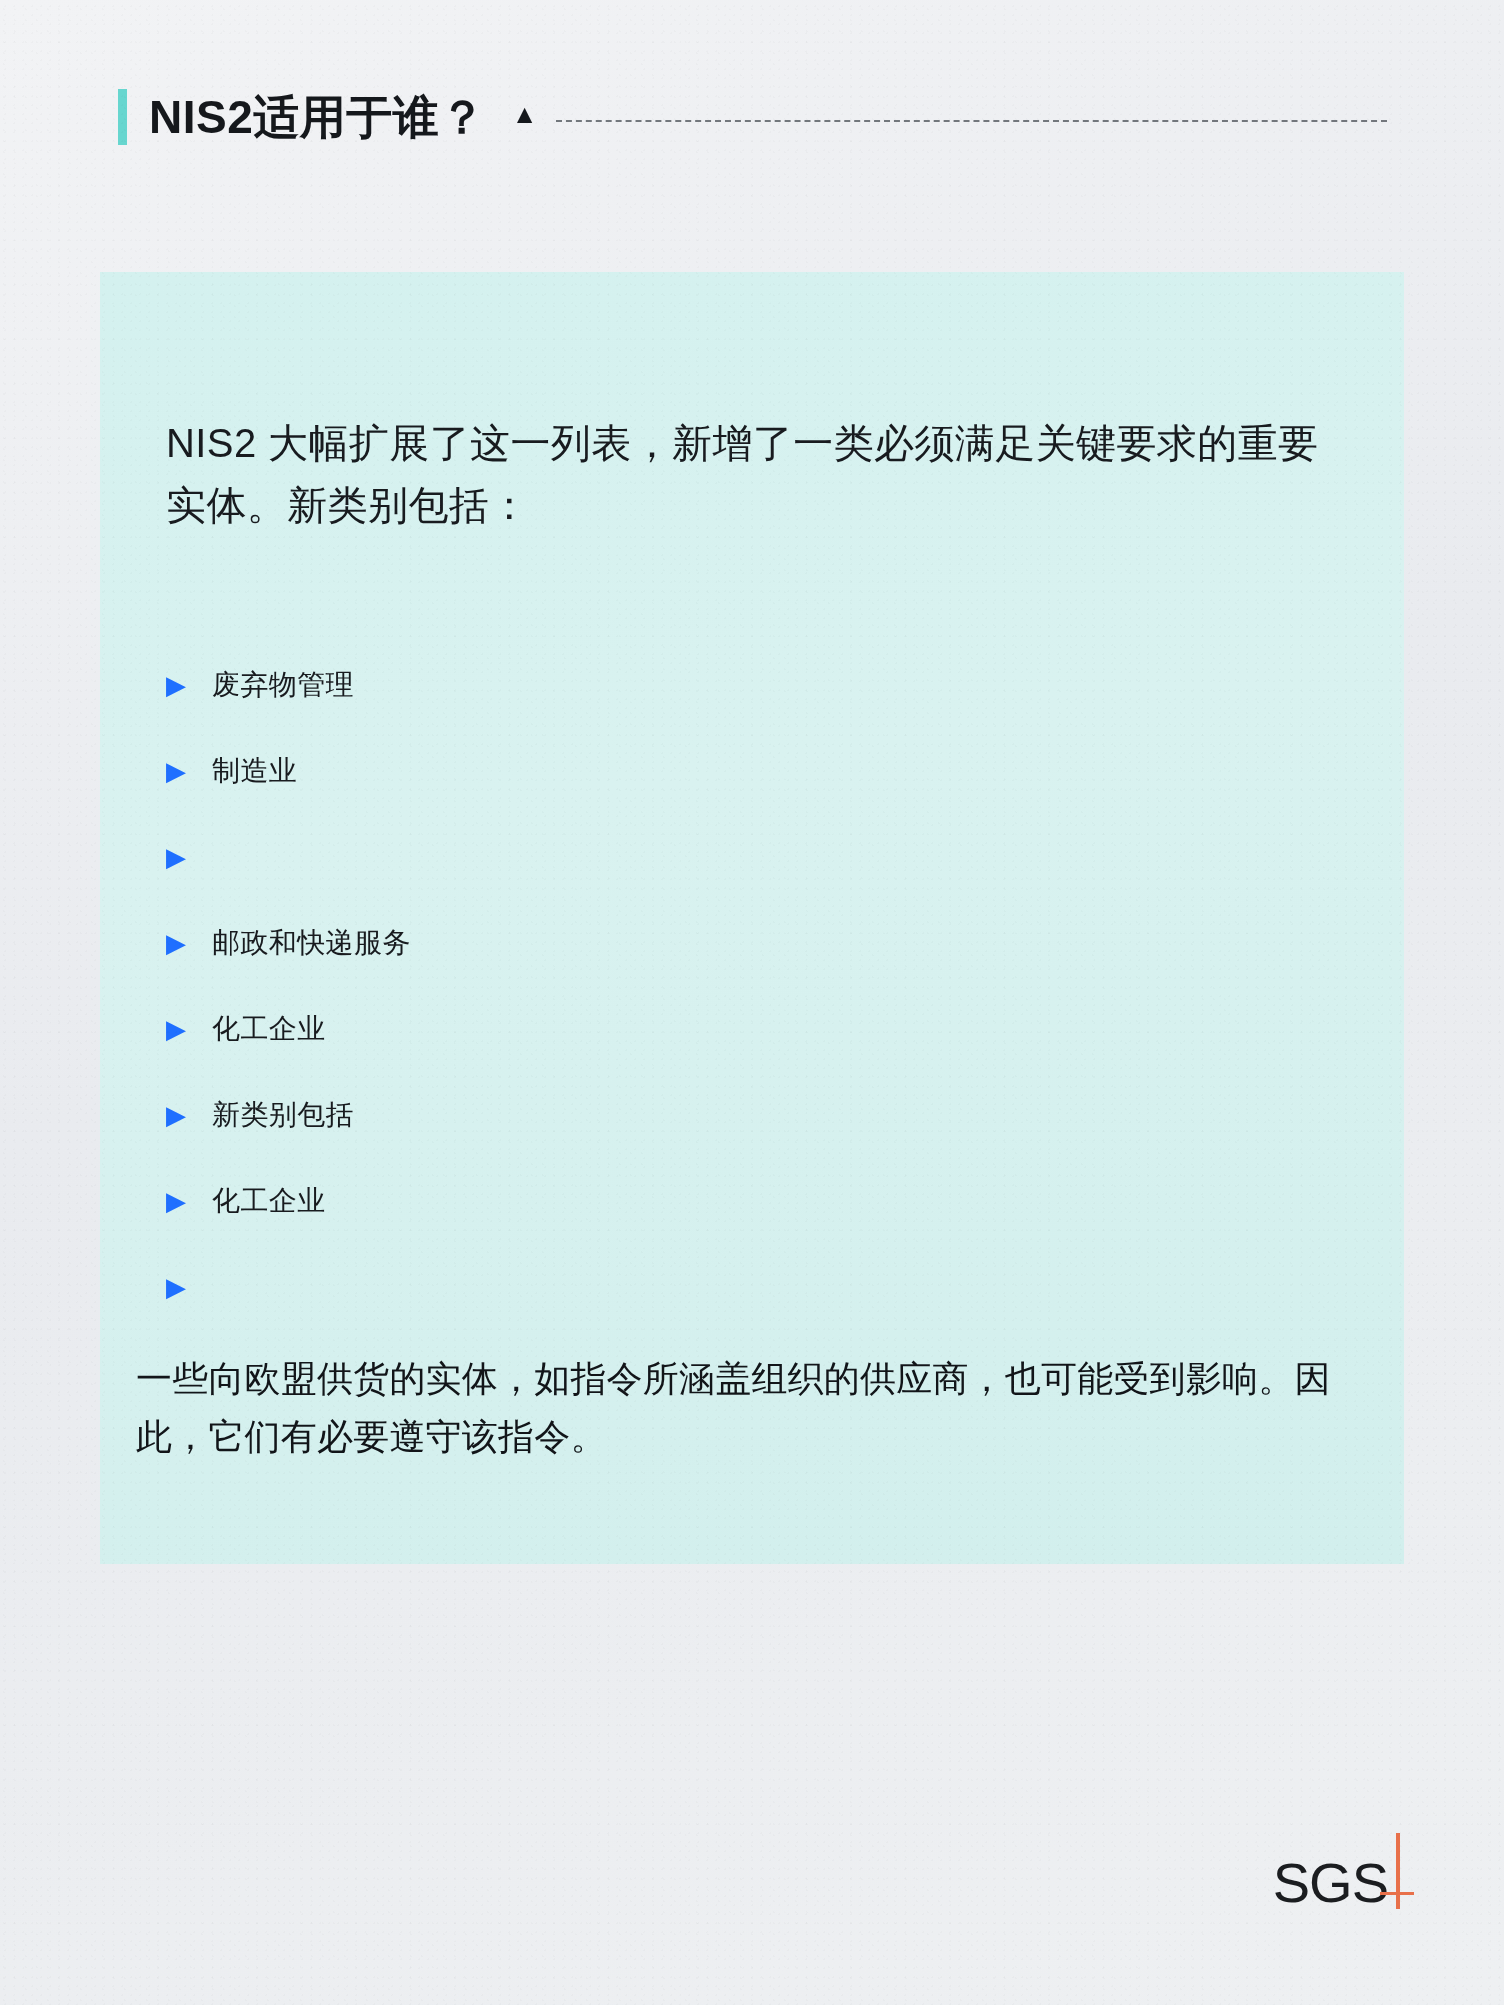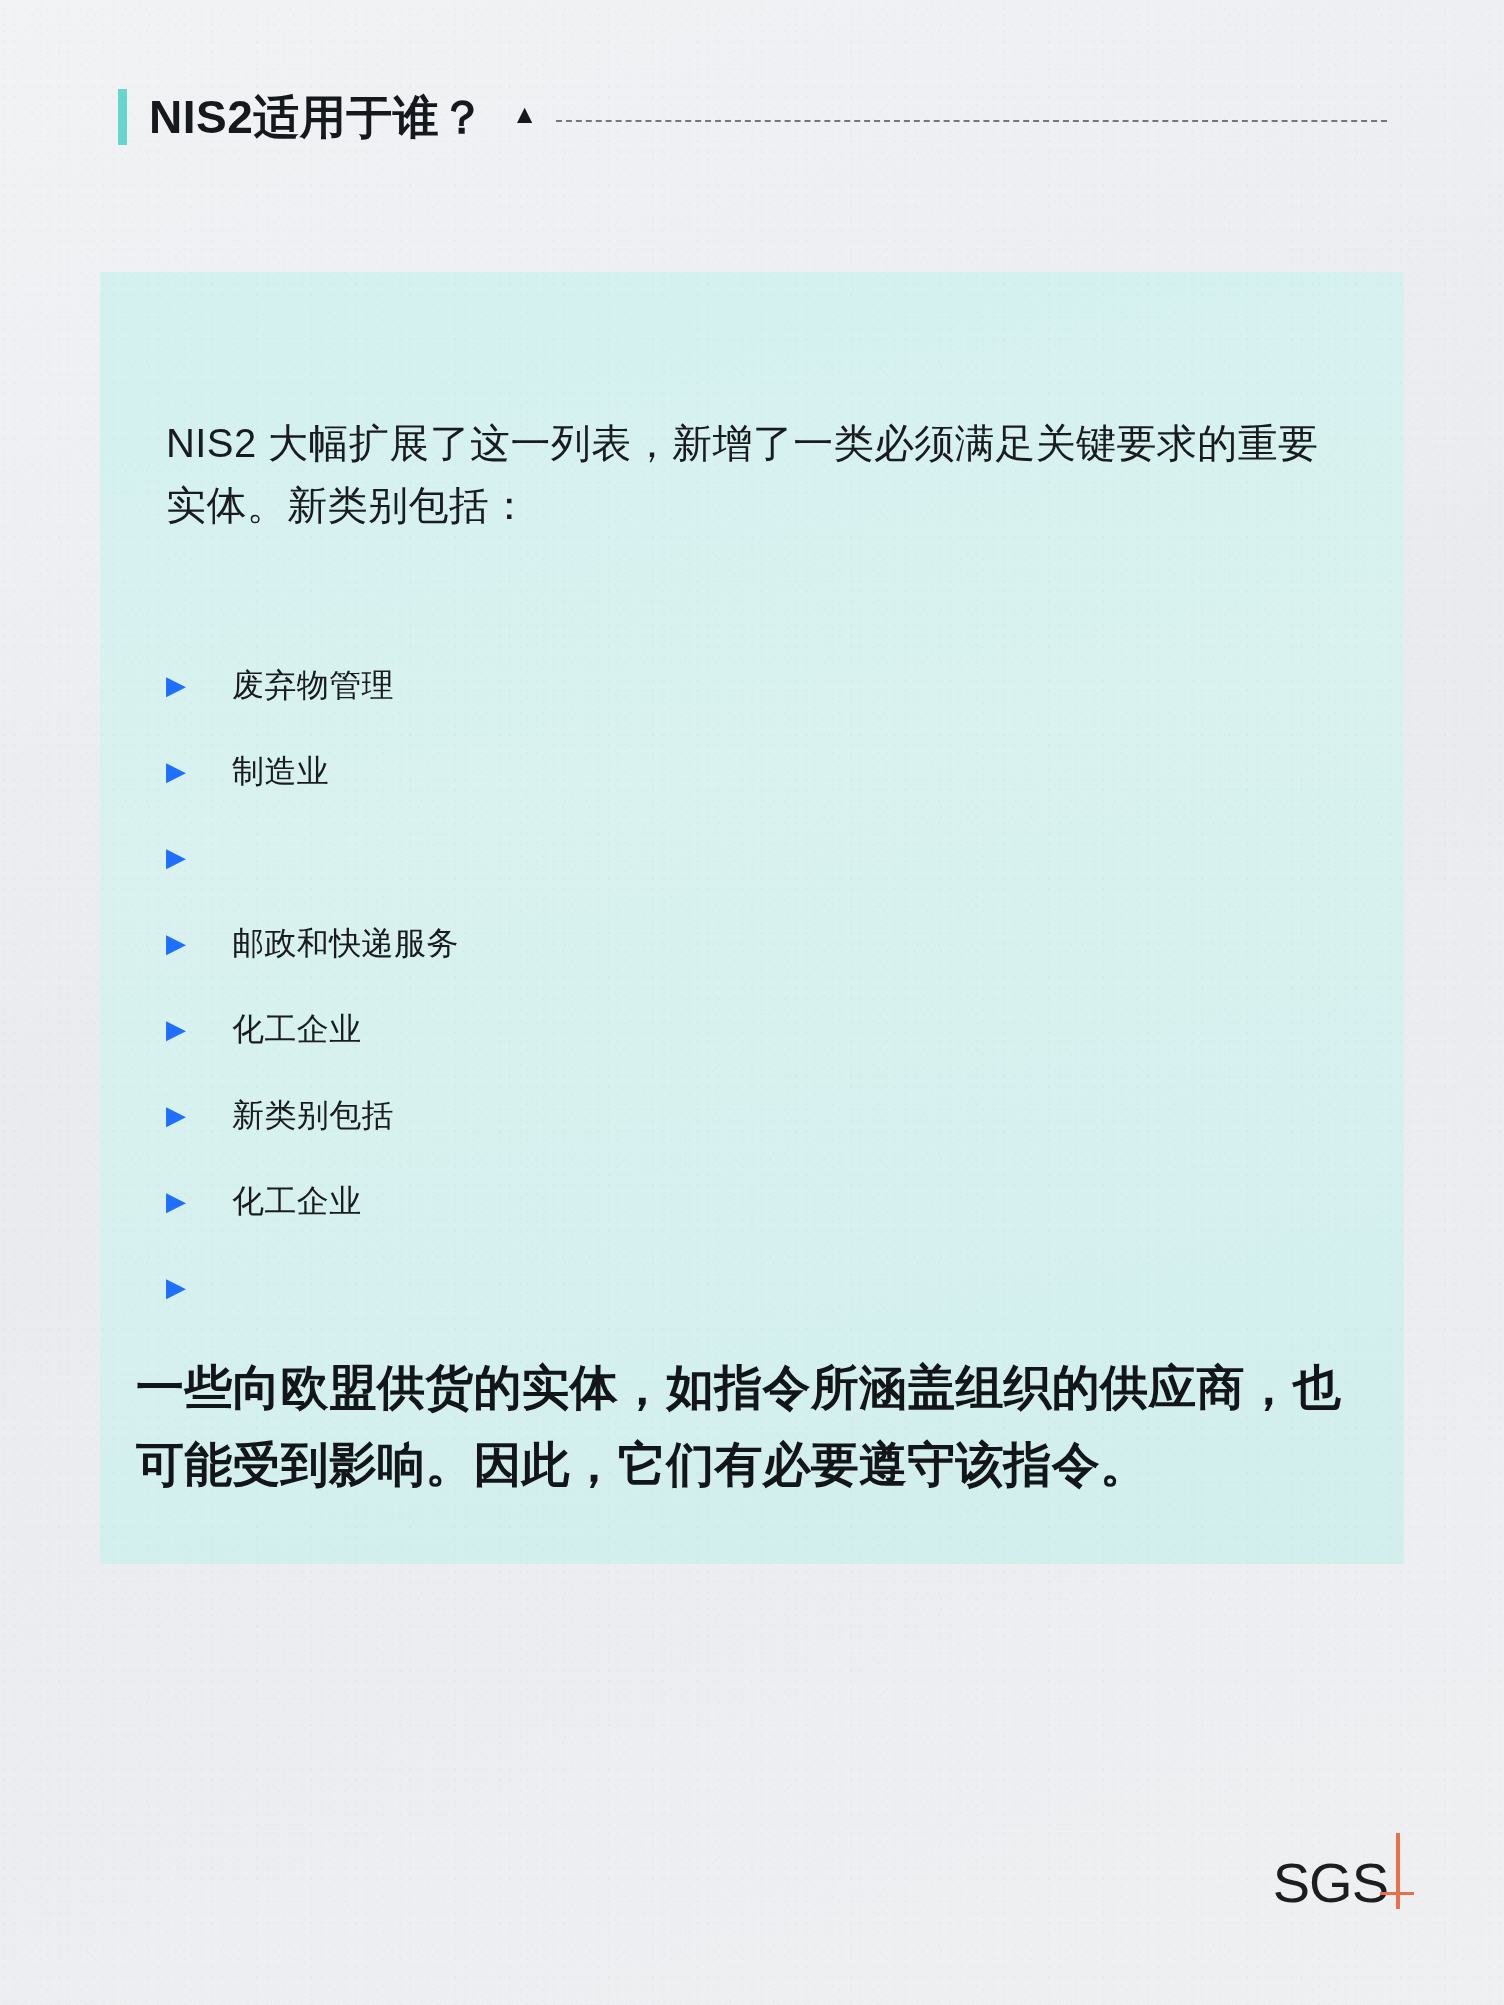--- a/index.html
+++ b/index.html
@@ -115,34 +115,33 @@
   .bullet-arrow {
     width: 46px;
     flex: none;
     color: #1f6fff;
     font-size: 26px;
     line-height: 1;
     display: flex;
     align-items: center;
   }
   .bullet-text {
-    font-size: 32px;
+    font-size: 28px;
     color: #181b1f;
     letter-spacing: .4px;
     line-height: 1.2;
-    margin-left: 20px;
   }
 
   .closing {
     position: absolute;
     left: 36px;
     top: 1078px;
     width: 1230px;
-    font-size: 48px;
-    font-weight: 700;
+    font-size: 36px;
+    font-weight: 400;
     line-height: 1.6;
     color: #121519;
     letter-spacing: .2px;
   }
 
   
   .logo {
     position: absolute;
     right: 104px;
     bottom: 96px;

